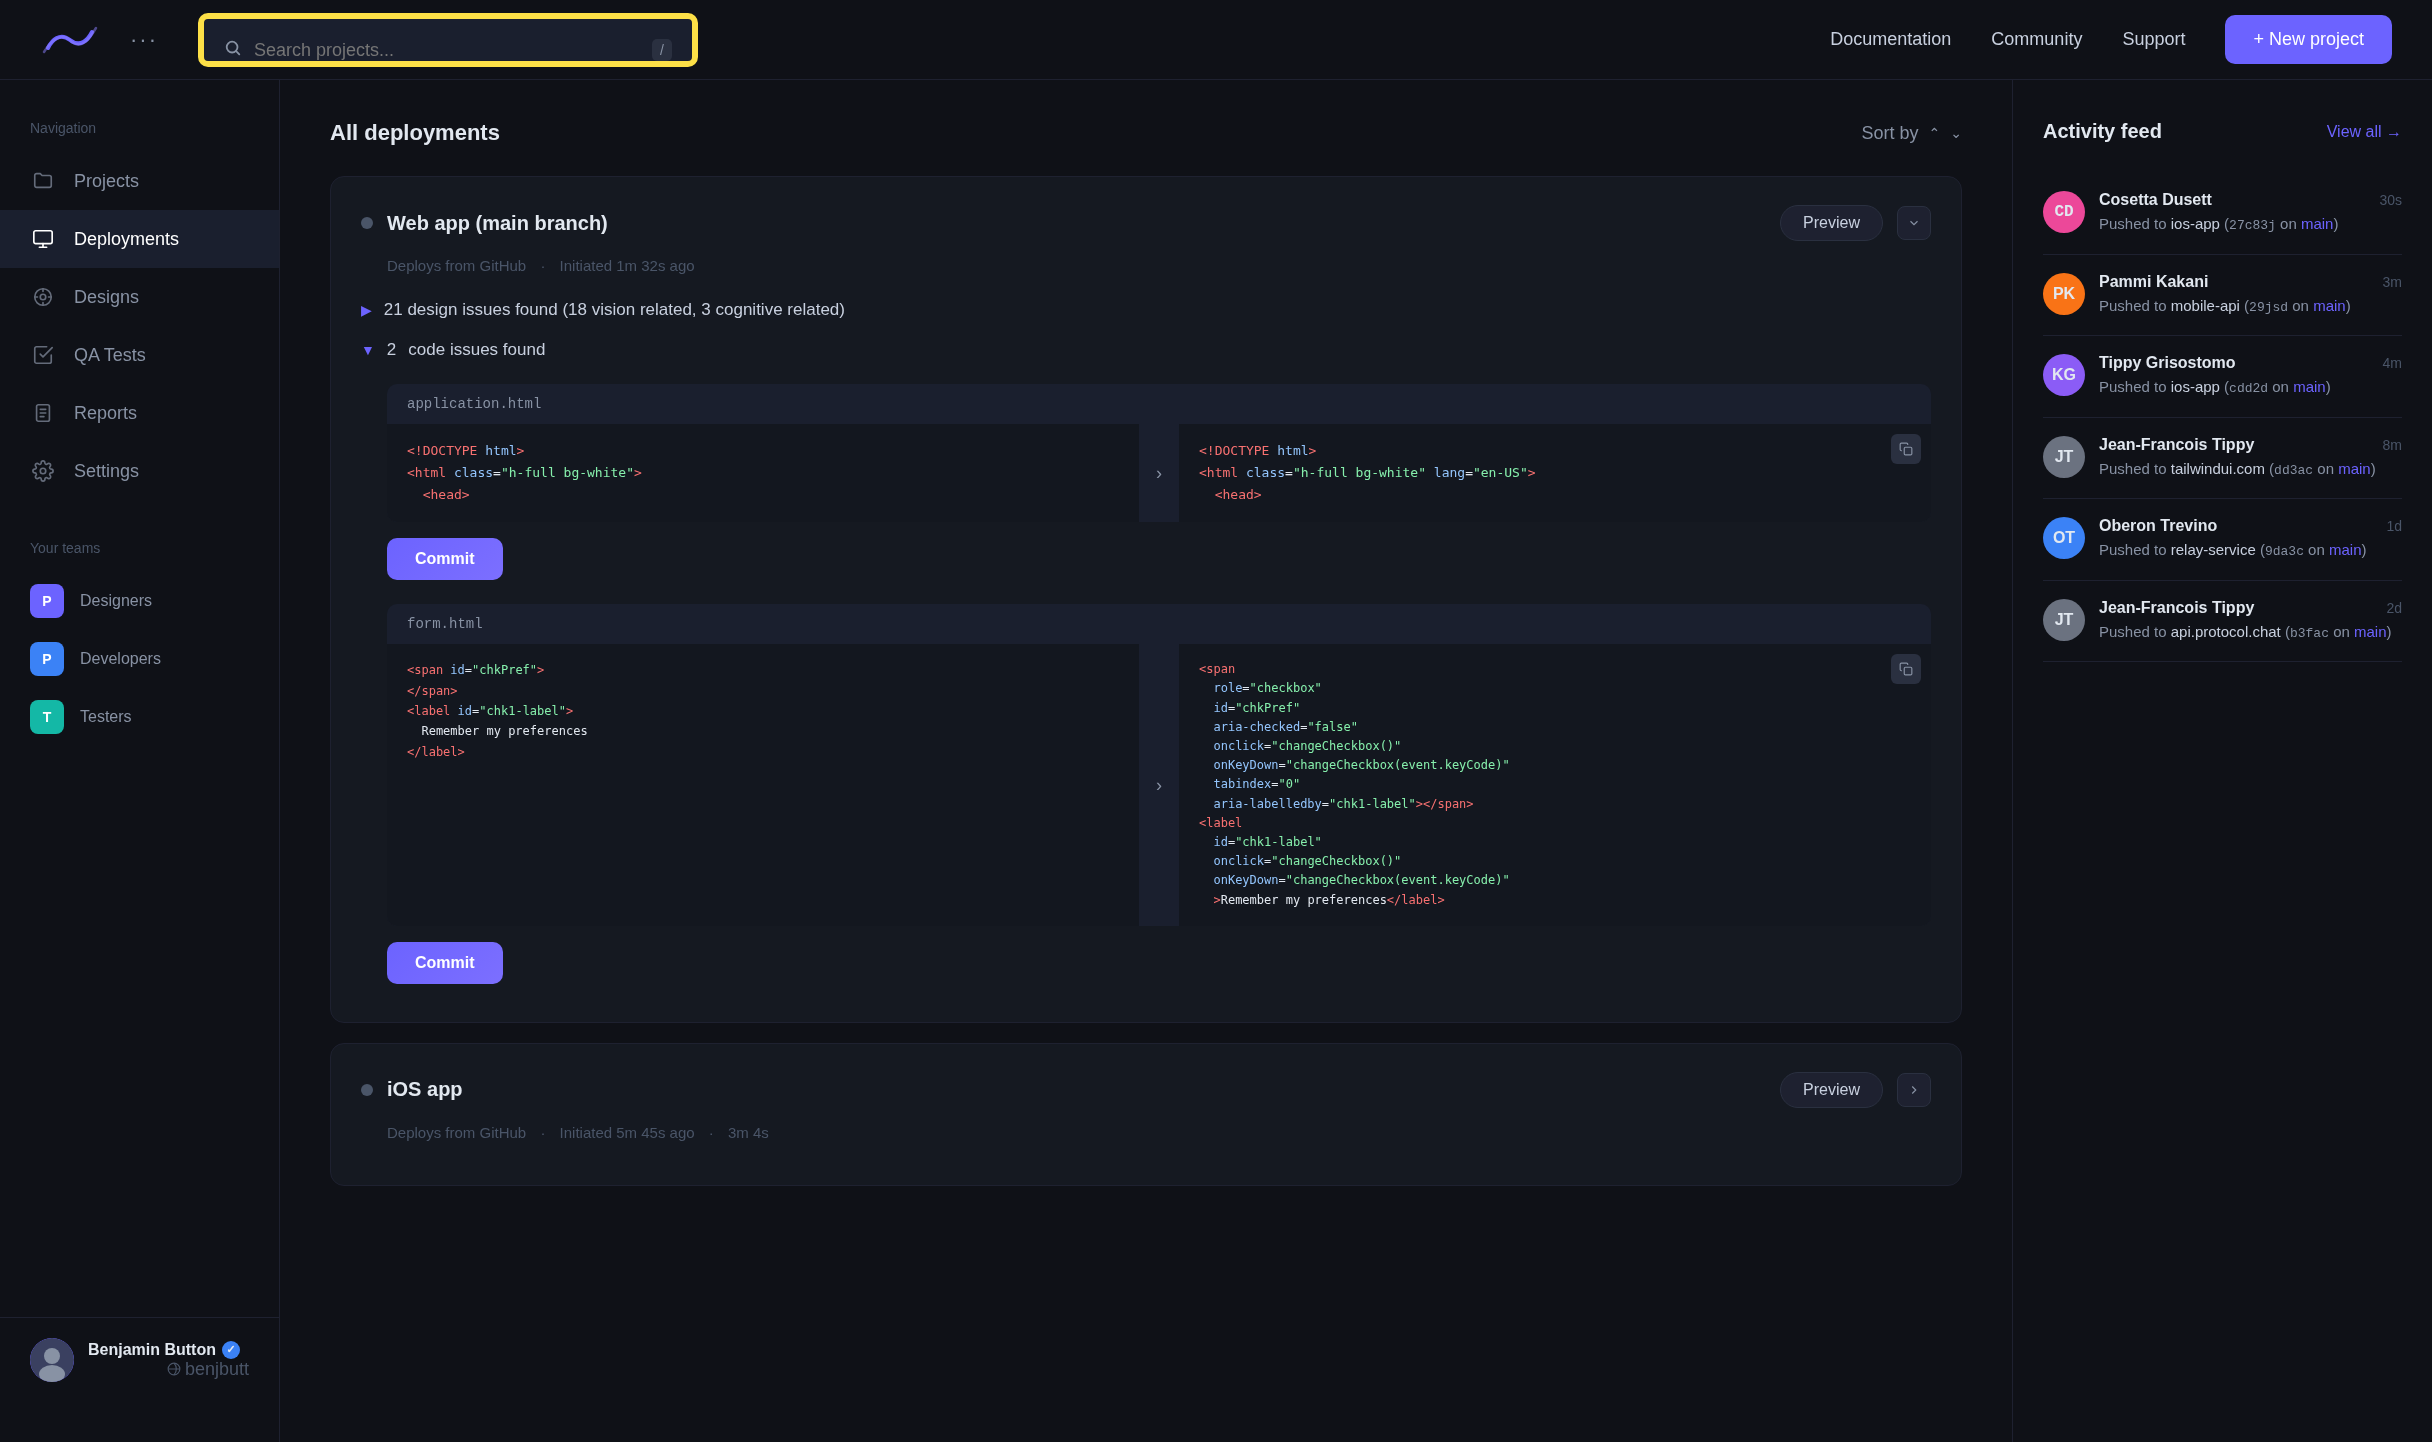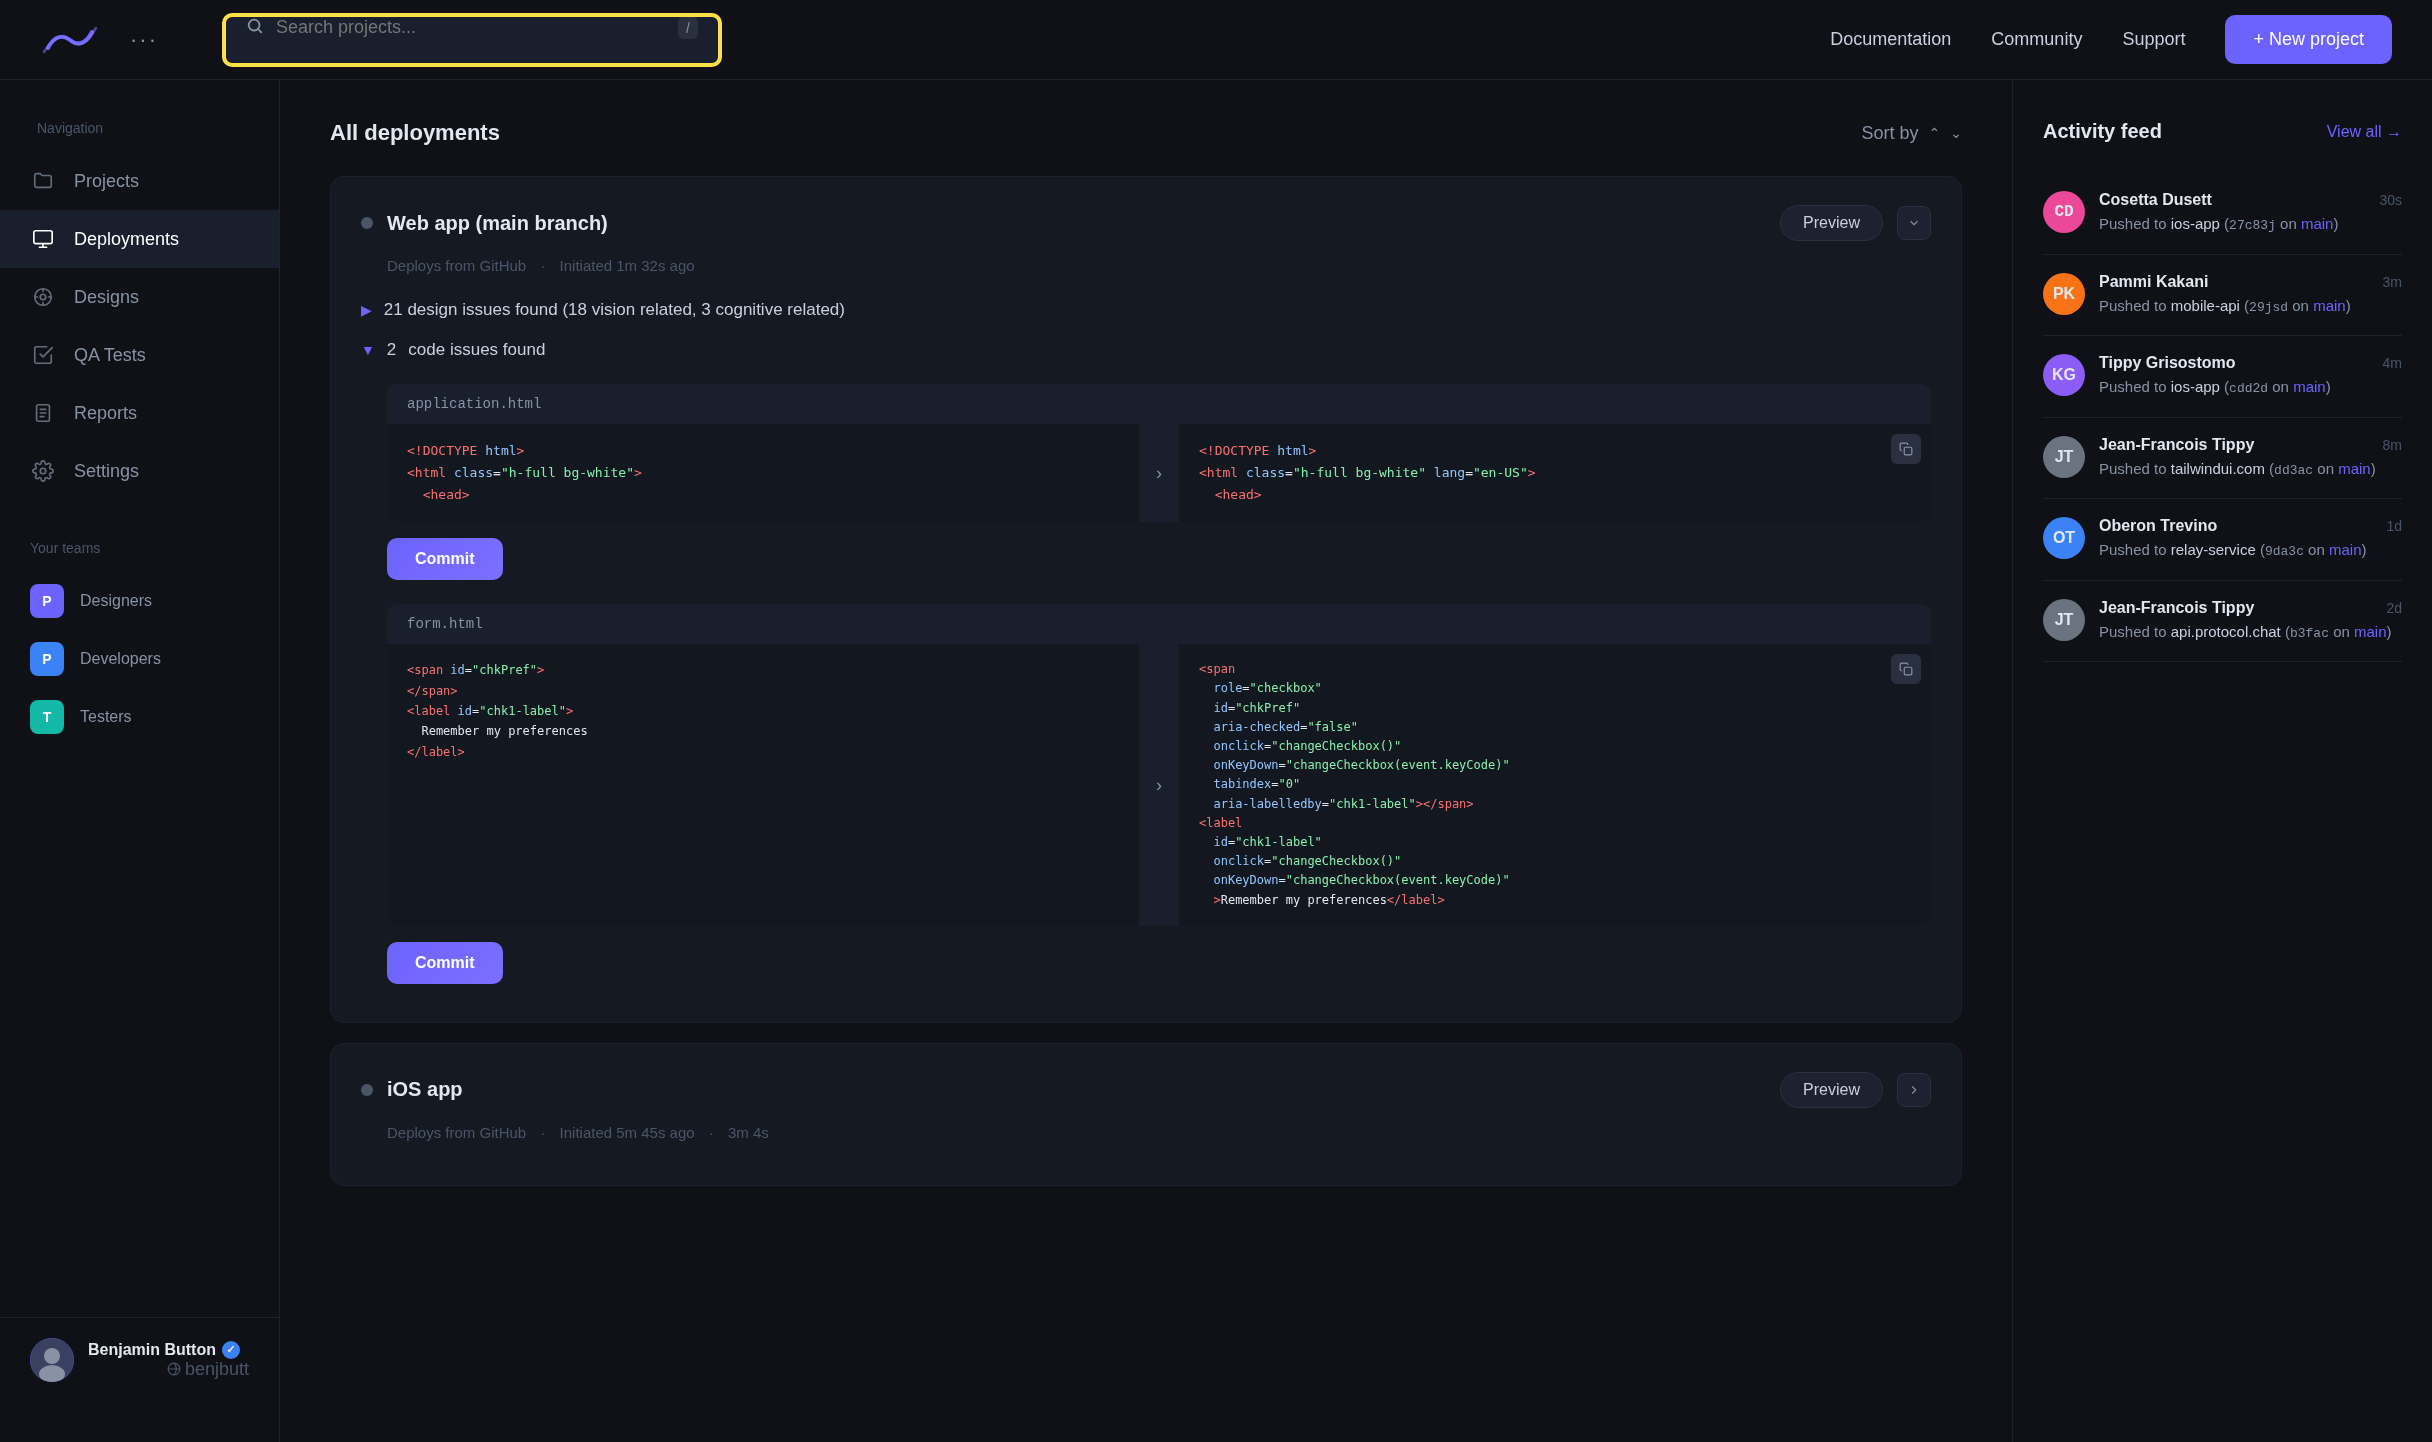--- a/index.html
+++ b/index.html
@@ -32,29 +32,28 @@
       background: none;
       border: none;
       color: #8892a4;
       font-size: 22px;
       cursor: pointer;
       margin-right: 40px;
       letter-spacing: 2px;
     }
     .search-bar {
       display: flex;
-      align-items: flex-start;
+      align-items: flex-end;
       background: #1a1f2e;
-      border: 4px solid #fde047;
+      border: 6px solid #fde047;
       border-radius: 10px;
       padding: 0 20px;
       width: 500px;
       height: 54px;
       color: #8892a4;
-      margin-left: 24px;
     }
     .search-bar input {
       background: none;
       border: none;
       outline: none;
       color: #8892a4;
       font-size: 18px;
       flex: 1;
       margin-left: 12px;
     }
@@ -107,21 +106,20 @@
       flex-direction: column;
       flex-shrink: 0;
     }
     .sidebar-section-label {
       font-size: 14px;
       color: #4a5568;
       padding: 0 30px;
       margin-bottom: 16px;
       text-transform: none;
       letter-spacing: 0;
-      margin-left: 7px;
     }
     .sidebar-item {
       display: flex;
       align-items: center;
       gap: 18px;
       padding: 16px 30px;
       color: #8892a4;
       cursor: pointer;
       font-size: 18px;
       border-radius: 0;

